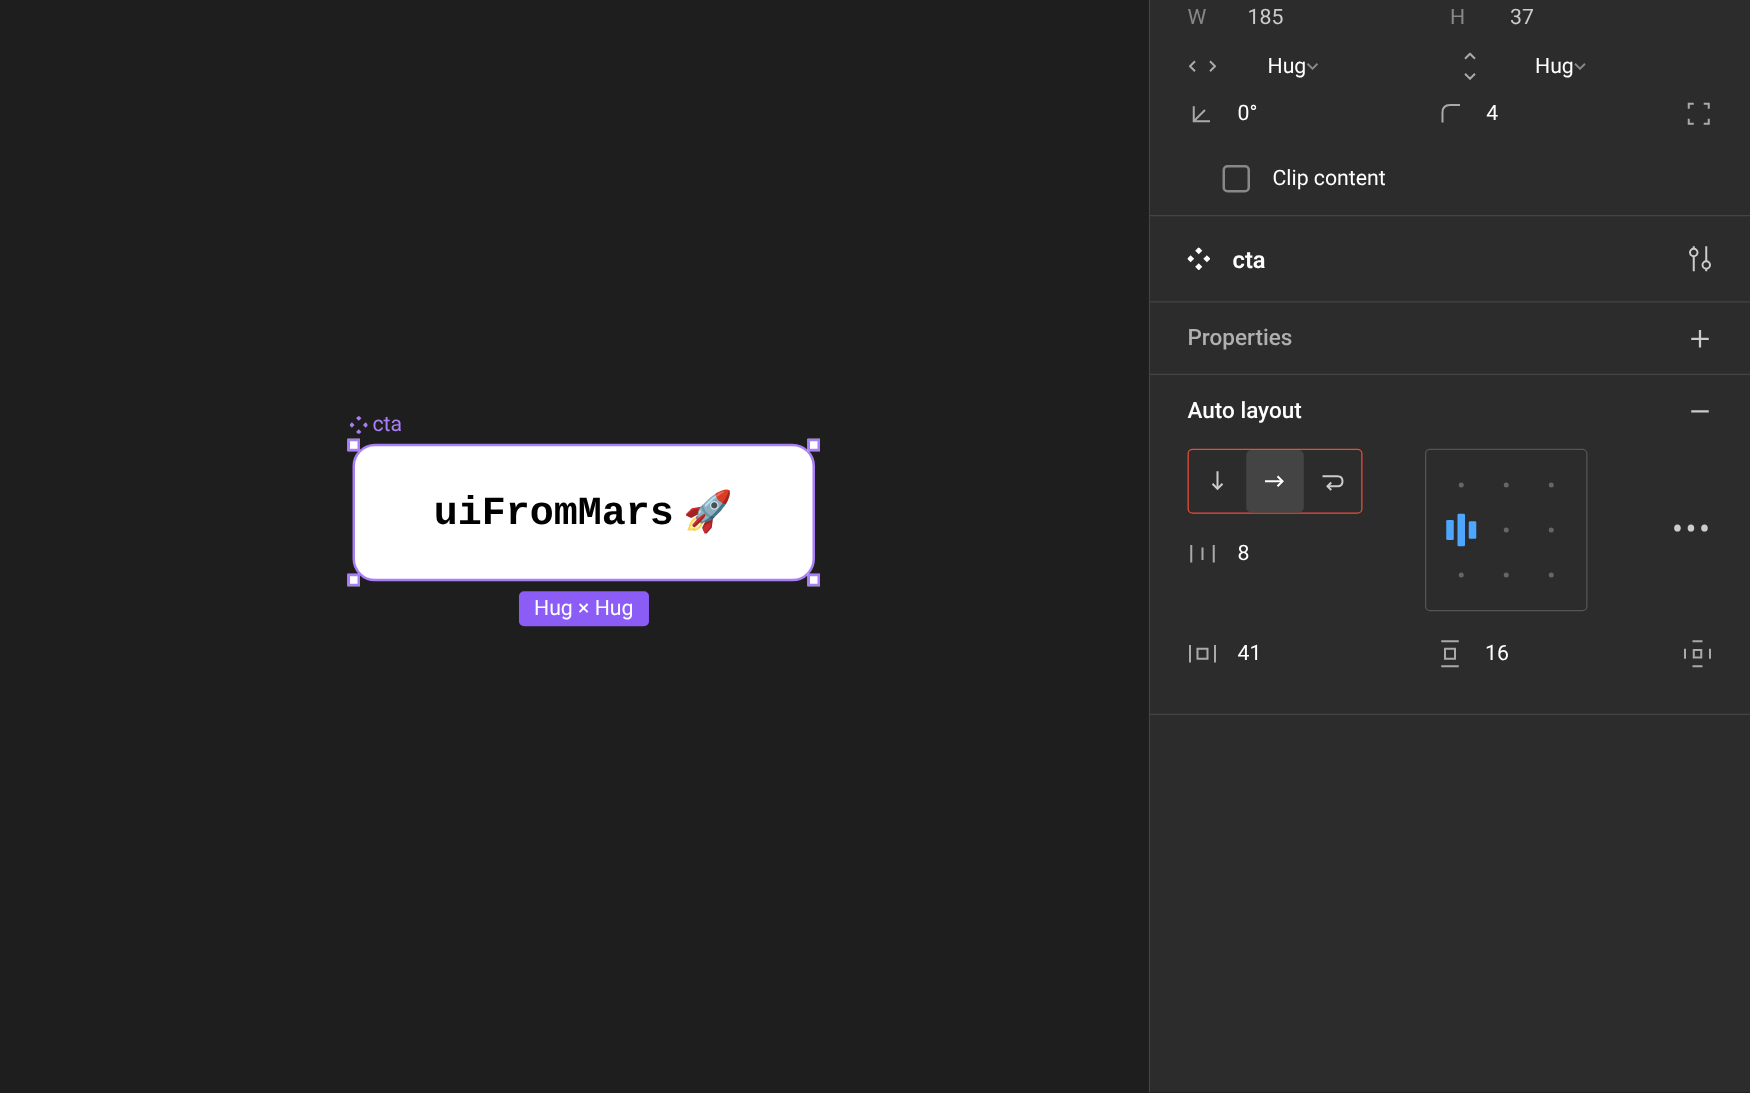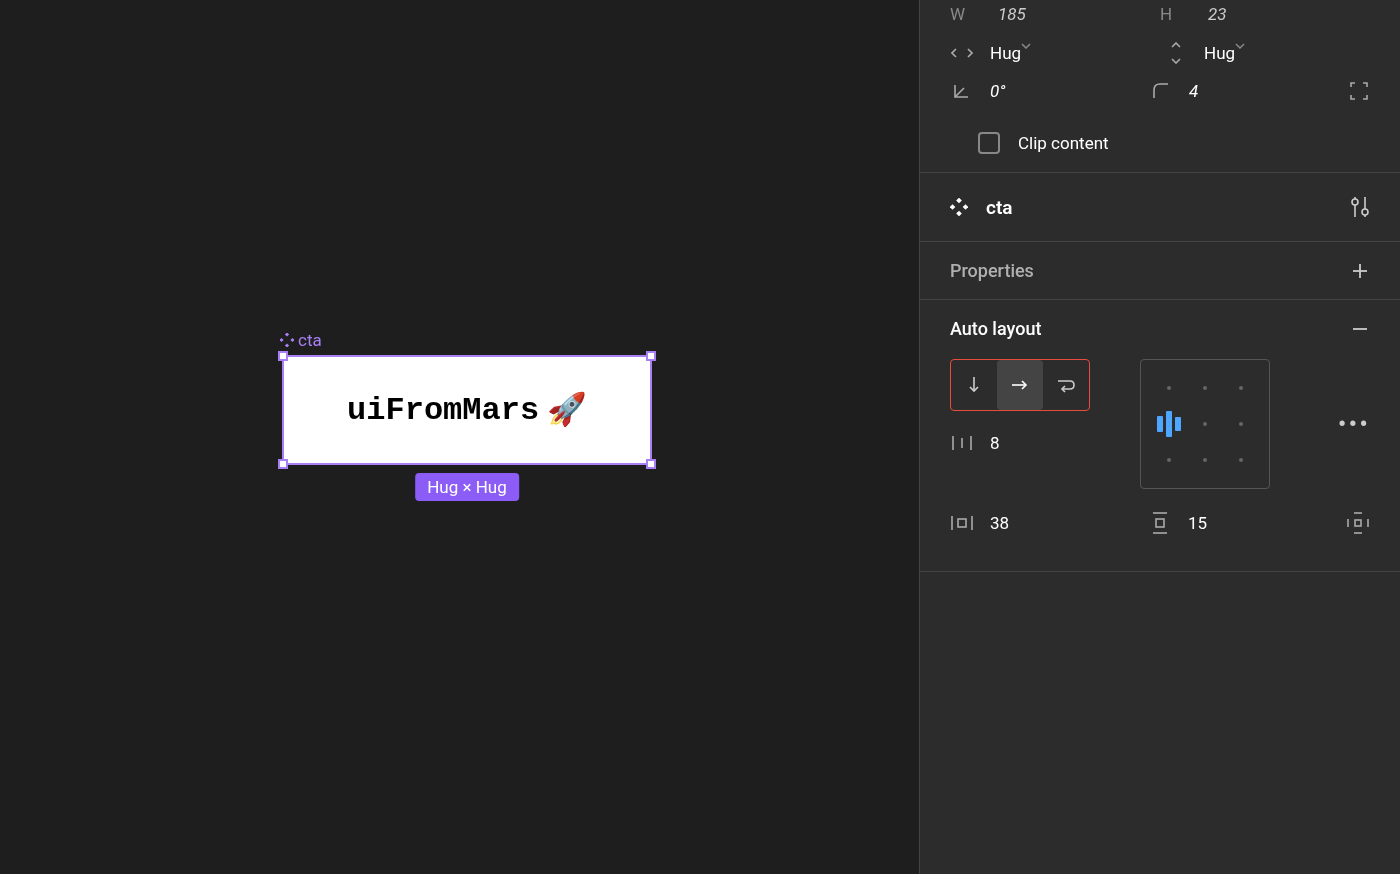--- a/index.html
+++ b/index.html
@@ -35,21 +35,21 @@
     .component-icon {
       width: 14px;
       height: 14px;
       display: inline-block;
     }
     .selected-frame {
       width: 370px;
       height: 110px;
       background: #fff;
       border: 2px solid #a97ff5;
-      border-radius: 6px;
+      border-radius: 18px;
       display: flex;
       align-items: center;
       justify-content: center;
       position: relative;
     }
     .frame-text {
       font-family: "Courier New", monospace;
       font-weight: bold;
       font-size: 32px;
       color: #000;
@@ -107,21 +107,20 @@
     .panel .section-title.bright {
       color: #fff;
     }
     .dim-label {
       color: #888;
       width: 30px;
     }
     .dim-value {
       color: #ccc;
       min-width: 60px;
-      font-style: italic;
     }
     .wh-row {
       display: flex;
       padding: 0 30px 18px 30px;
     }
     .wh-pair {
       display: flex;
       align-items: center;
       flex: 1;
       gap: 18px;
@@ -133,21 +132,23 @@
     }
     .sizing-pair {
       display: flex;
       align-items: center;
       flex: 1;
       gap: 16px;
     }
     .sizing-value {
       color: #fff;
       display: flex;
+      align-items: center;
       gap: 0;
+      margin-left: 24px;
     }
     .chevron {
       color: #888;
       font-size: 12px;
     }
     .rotation-row {
       display: flex;
       padding: 0 30px 16px 30px;
       align-items: center;
     }
@@ -314,21 +315,21 @@
 <div class="panel">
 
   <div class="section" style="padding-top:4px;">
     <div class="wh-row">
       <div class="wh-pair">
         <span class="dim-label">W</span>
         <span class="dim-value">185</span>
       </div>
       <div class="wh-pair">
         <span class="dim-label">H</span>
-        <span class="dim-value">23</span>
+        <span class="dim-value">37</span>
       </div>
     </div>
 
     <div class="sizing-row">
       <div class="sizing-pair">
         <span class="icon-box">
           <svg width="22" height="14" viewBox="0 0 22 14" stroke="#aaa" stroke-width="1.6" fill="none">
               <path d="M5 3 L1 7 L5 11"></path>
               <path d="M17 3 L21 7 L17 11"></path>
             </svg>
@@ -497,31 +498,31 @@
 
     <div class="padding-row">
       <div class="padding-pair">
         <span class="icon-box">
           <svg width="24" height="18" viewBox="0 0 24 18" stroke="#aaa" stroke-width="1.6" fill="none">
               <line x1="2" y1="2" x2="2" y2="16"></line>
               <line x1="22" y1="2" x2="22" y2="16"></line>
               <rect x="8" y="5" width="8" height="8"></rect>
             </svg>
         </span>
-        <span style="color:#fff;">38</span>
+        <span style="color:#fff;">41</span>
       </div>
       <div class="padding-pair">
         <span class="icon-box">
           <svg width="18" height="24" viewBox="0 0 18 24" stroke="#aaa" stroke-width="1.6" fill="none">
               <line x1="2" y1="2" x2="16" y2="2"></line>
               <line x1="2" y1="22" x2="16" y2="22"></line>
               <rect x="5" y="8" width="8" height="8"></rect>
             </svg>
         </span>
-        <span style="color:#fff;">15</span>
+        <span style="color:#fff;">16</span>
       </div>
       <span class="right-icon">
         <svg width="24" height="24" viewBox="0 0 24 24" stroke="#aaa" stroke-width="1.6" fill="none">
             <line x1="2" y1="8" x2="2" y2="16"></line>
             <line x1="22" y1="8" x2="22" y2="16"></line>
             <line x1="8" y1="2" x2="16" y2="2"></line>
             <line x1="8" y1="22" x2="16" y2="22"></line>
             <rect x="9" y="9" width="6" height="6"></rect>
           </svg>
       </span>

